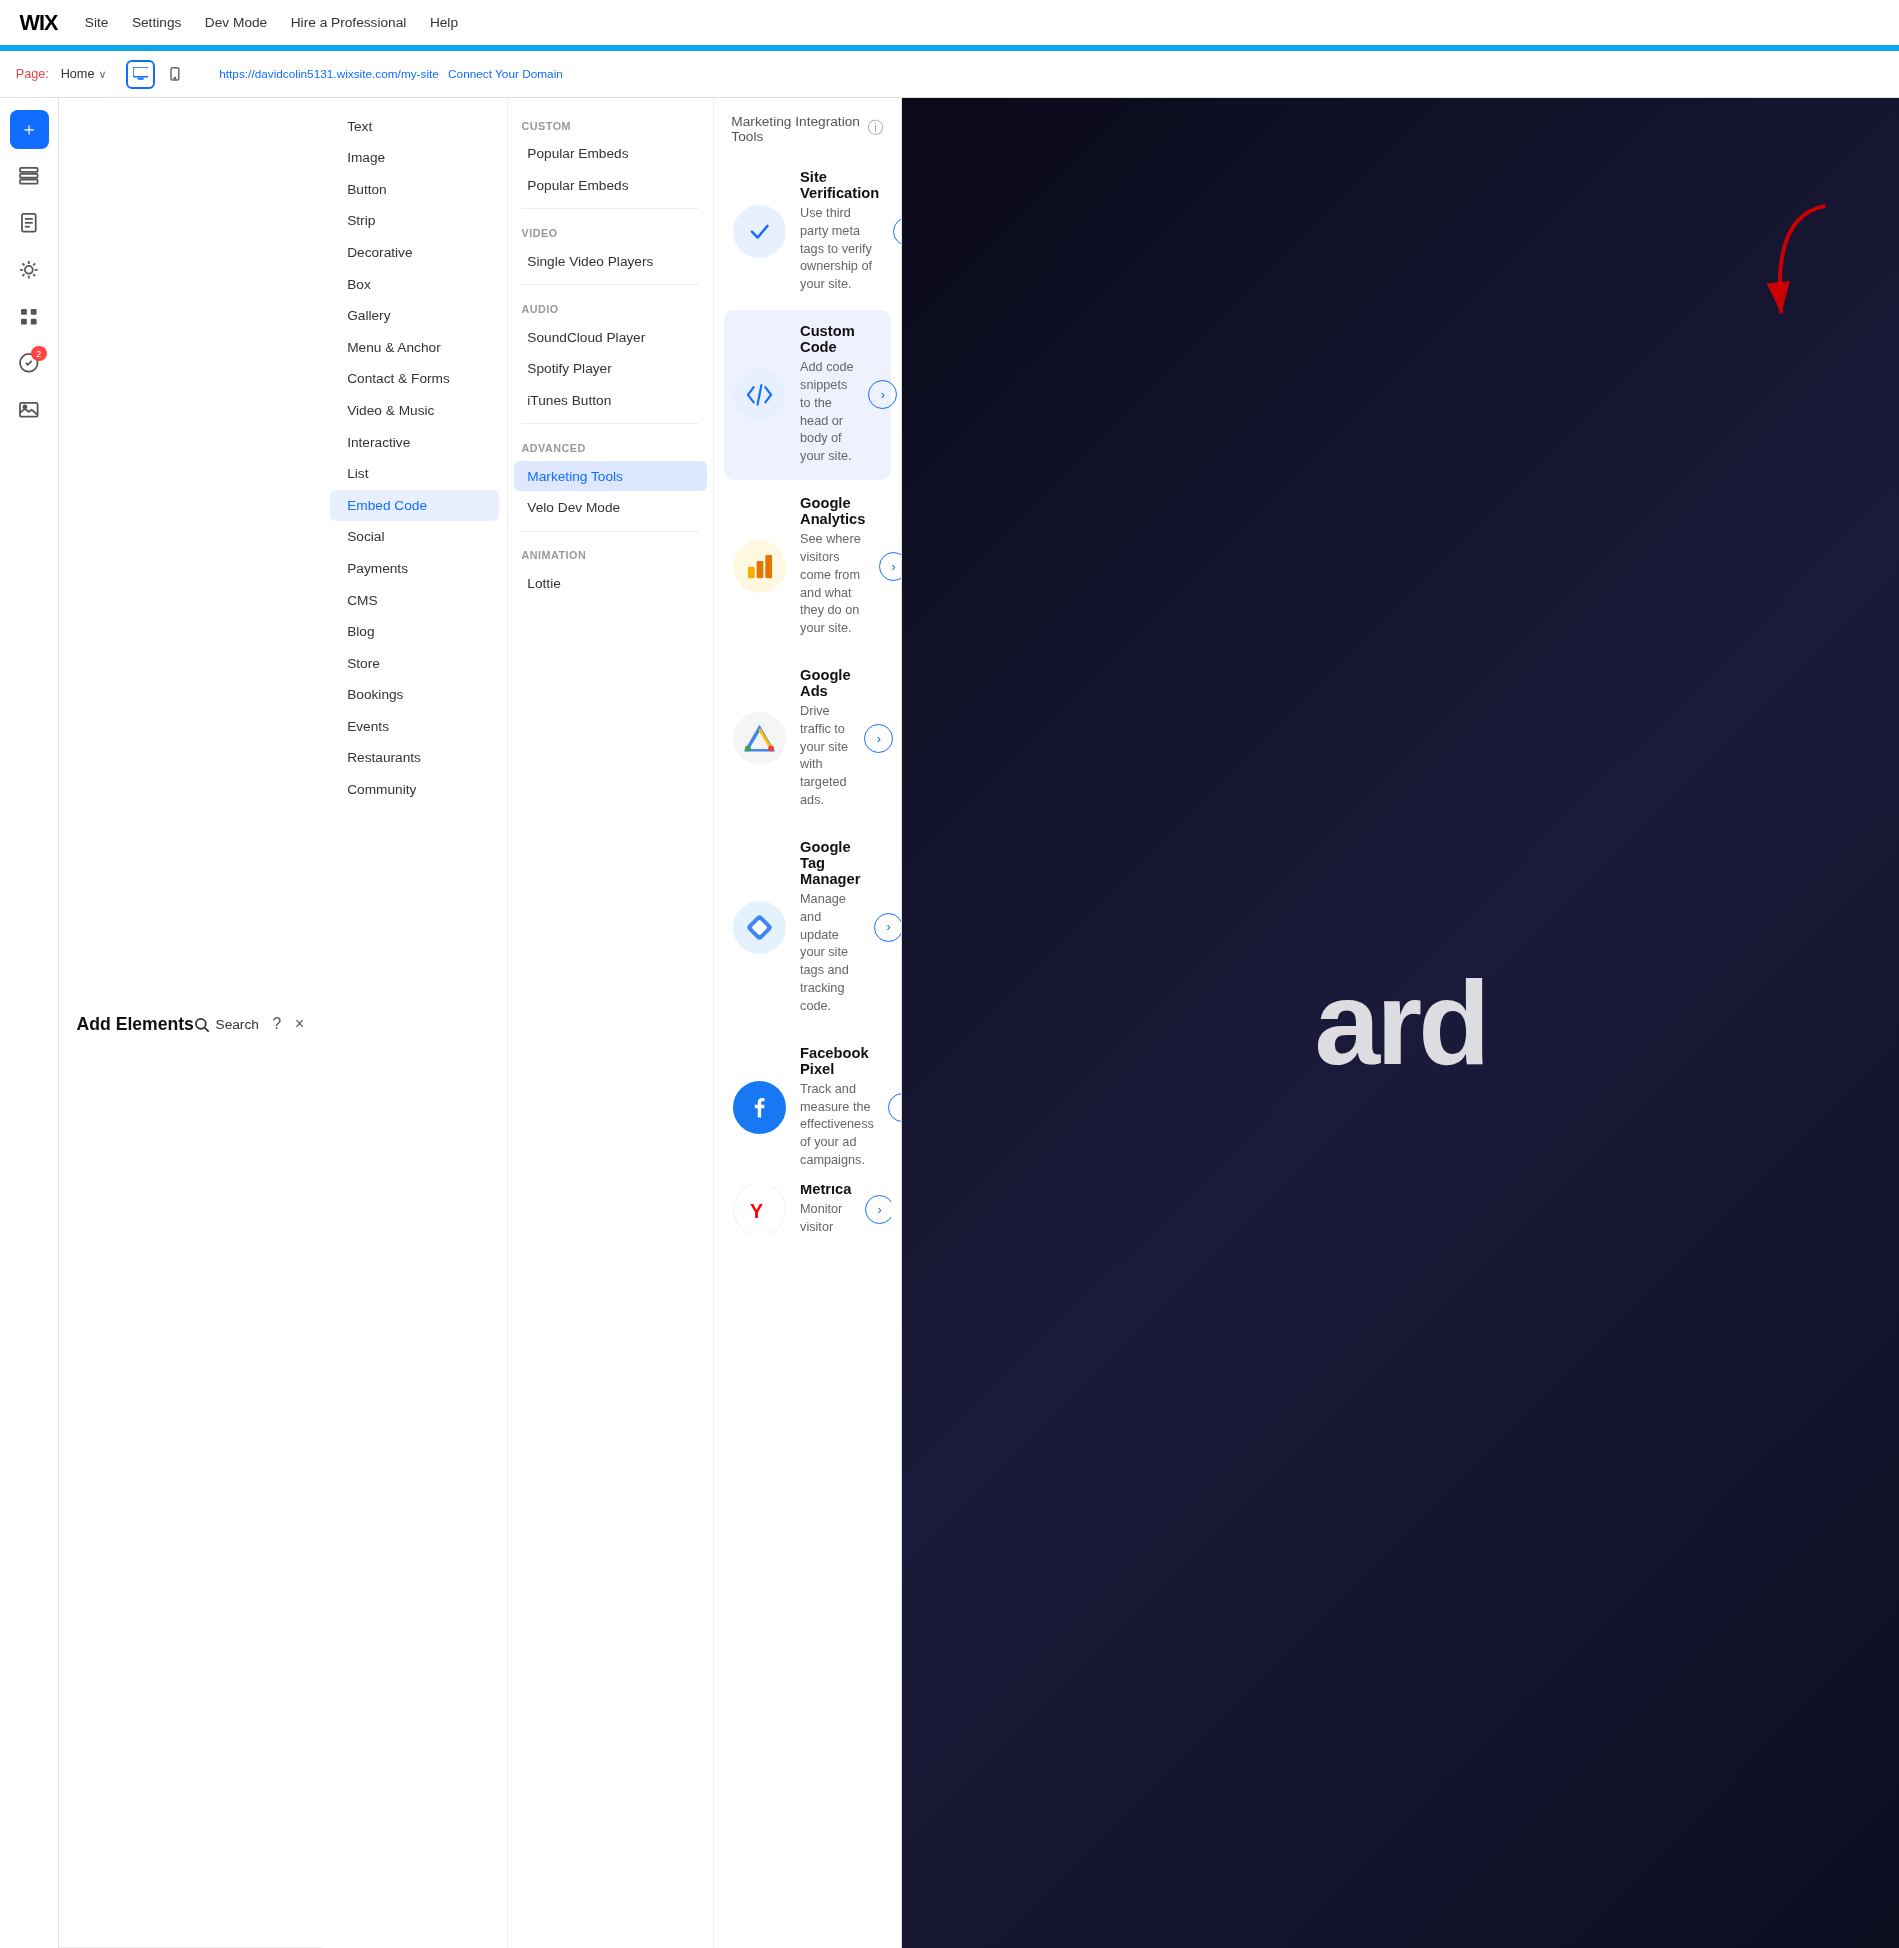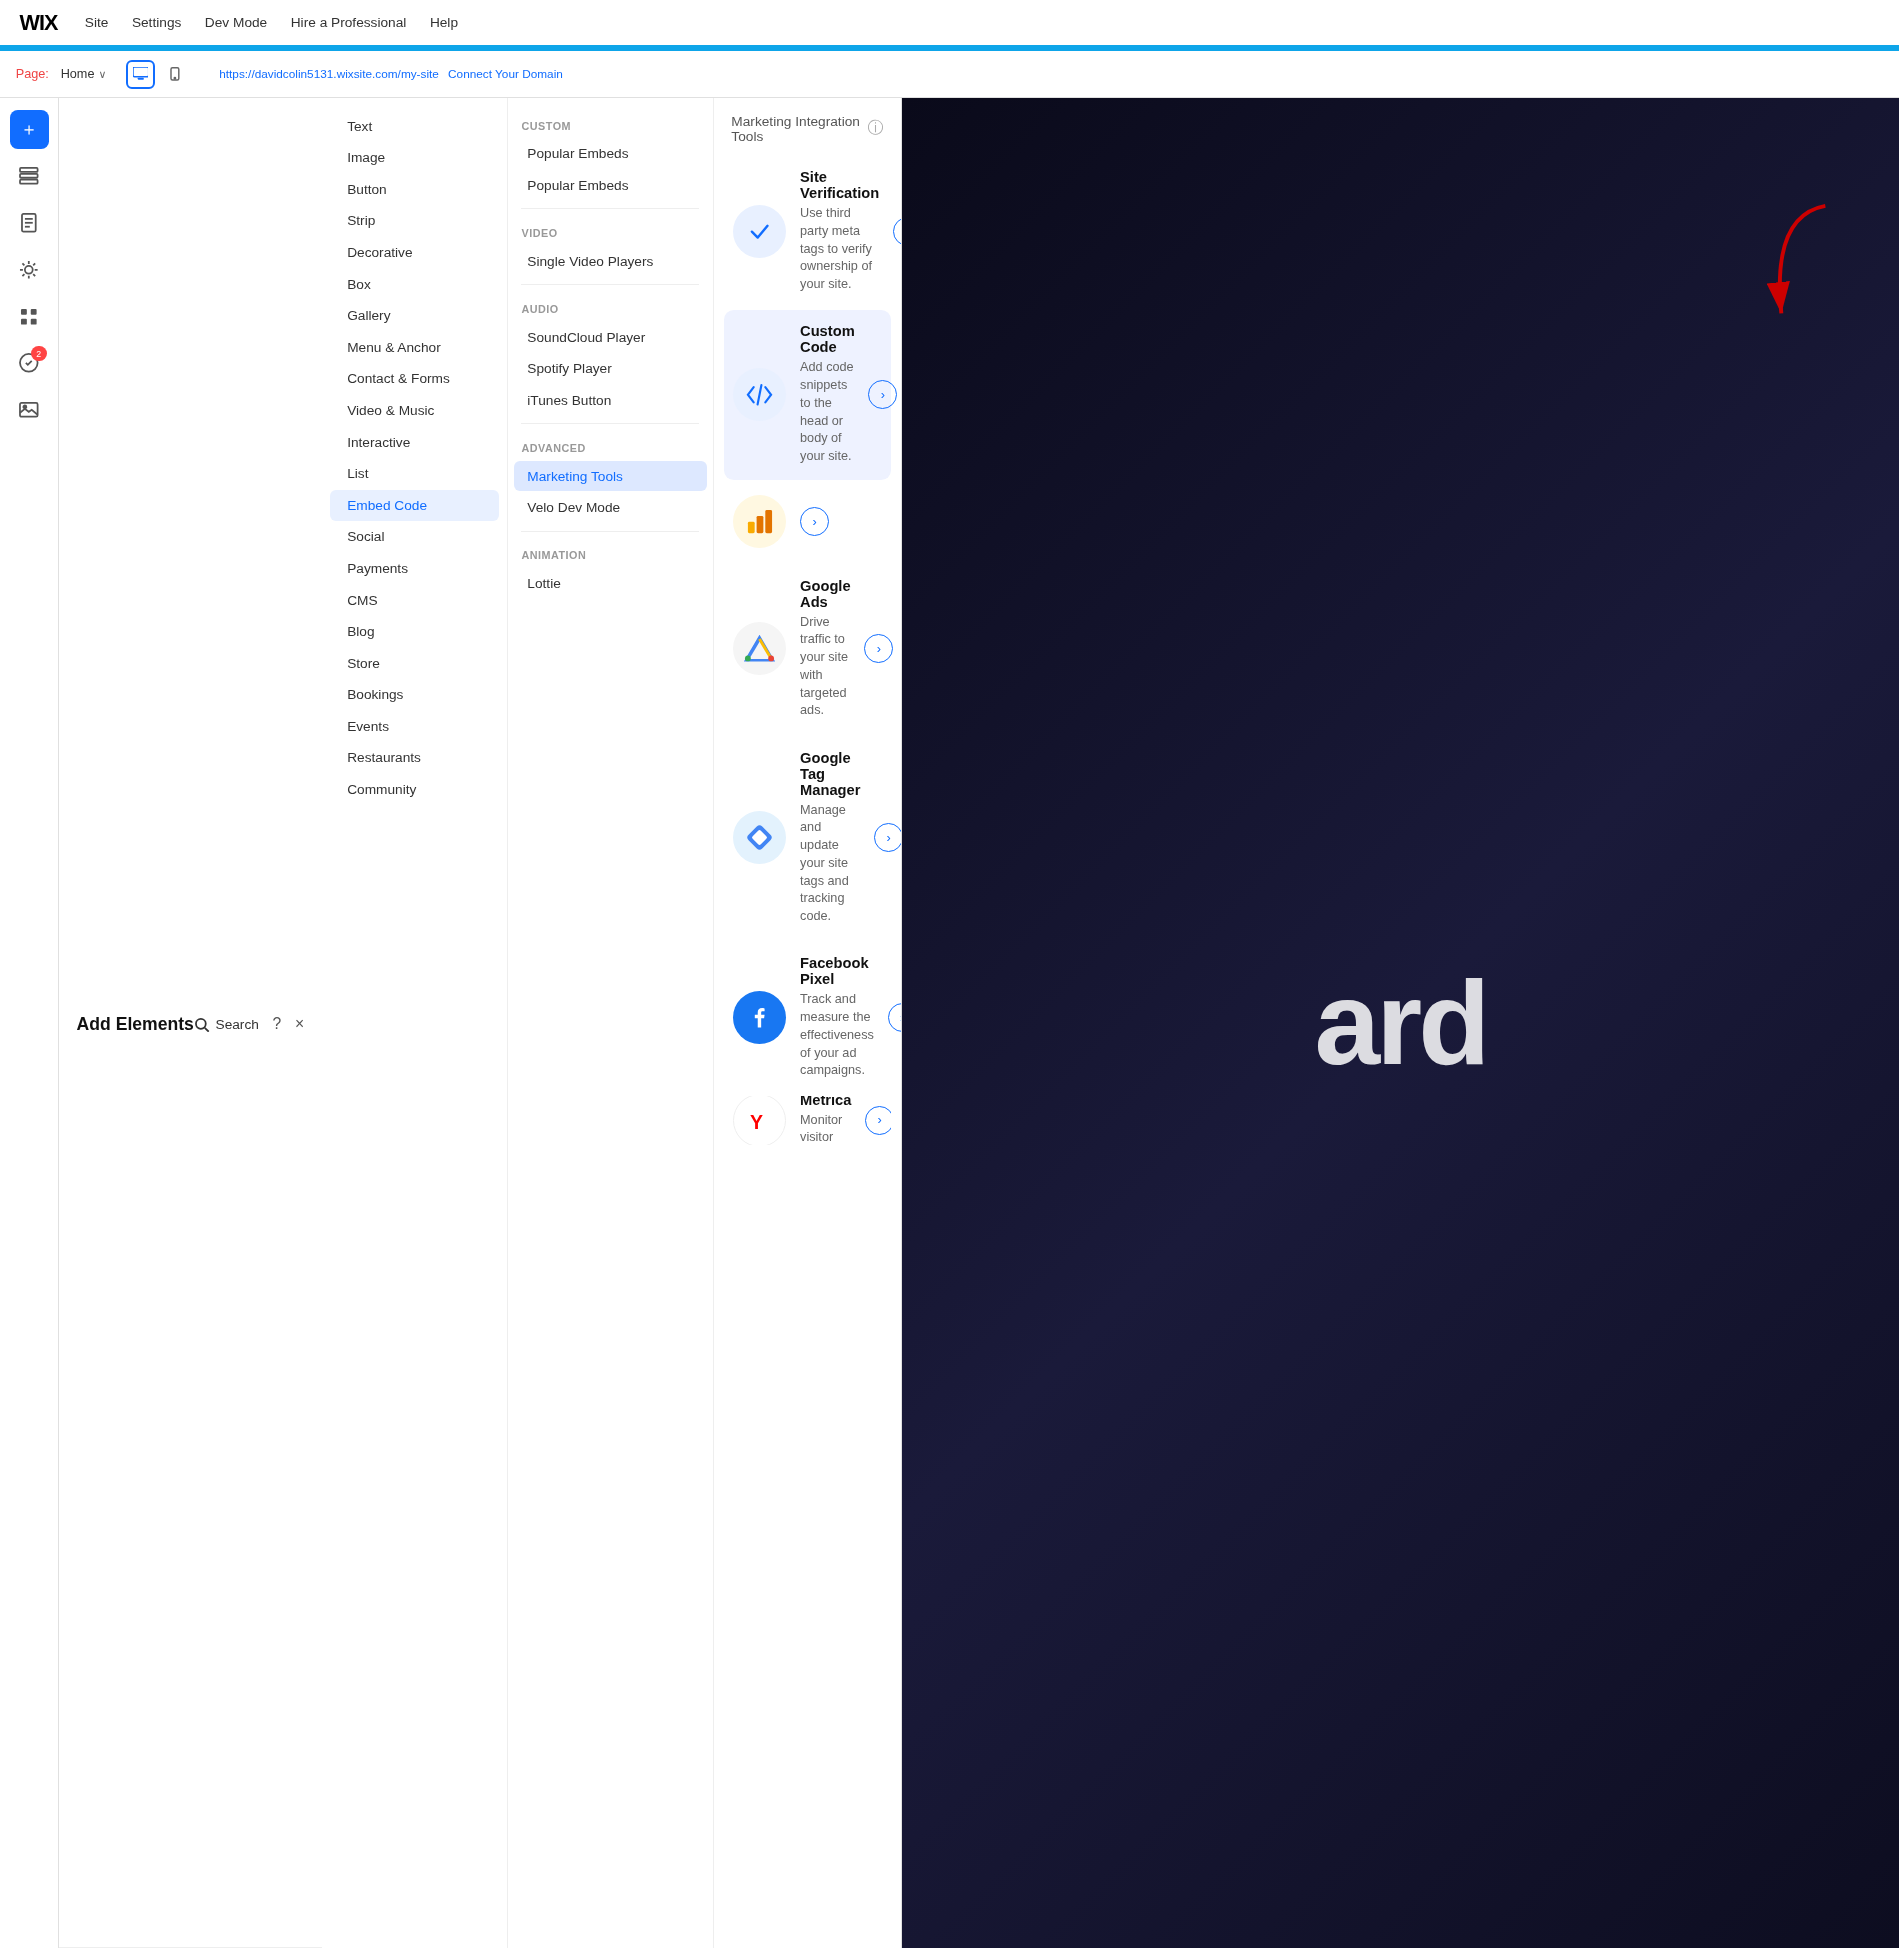--- a/index.html
+++ b/index.html
@@ -489,20 +489,24 @@
         </div>
 
         <div class="tool-item">
           <div class="tool-icon-wrapper" style="background:#fff8e1;">
             <svg width="29" height="27.4" viewBox="0 0 30 28">
               <rect x="3" y="14" width="7" height="12" rx="1.5" fill="#F9AB00"></rect>
               <rect x="12" y="8" width="7" height="18" rx="1.5" fill="#E37400"></rect>
               <rect x="21" y="2" width="7" height="24" rx="1.5" fill="#E37400"></rect>
             </svg>
           </div>
+          <div class="tool-content">
+            <div class="tool-name">Google Analytics</div>
+            <div class="tool-desc">See where visitors come from and what they do on your site.</div>
+          </div>
           <div class="tool-arrow">›</div>
         </div>
 
         <div class="tool-item">
           <div class="tool-icon-wrapper" style="background:#f5f5f5;">
             <svg width="31" height="27.4" viewBox="0 0 32 28">
               <polygon points="16,2 30,26 2,26" fill="none" stroke="#4285F4" stroke-width="2.5"></polygon>
               <polygon points="16,2 30,26 2,26" fill="none"></polygon>
               <line x1="4" y1="24" x2="16" y2="4" stroke="#4285F4" stroke-width="3"></line>
               <line x1="16" y1="4" x2="28" y2="24" stroke="#FBBC04" stroke-width="3"></line>

